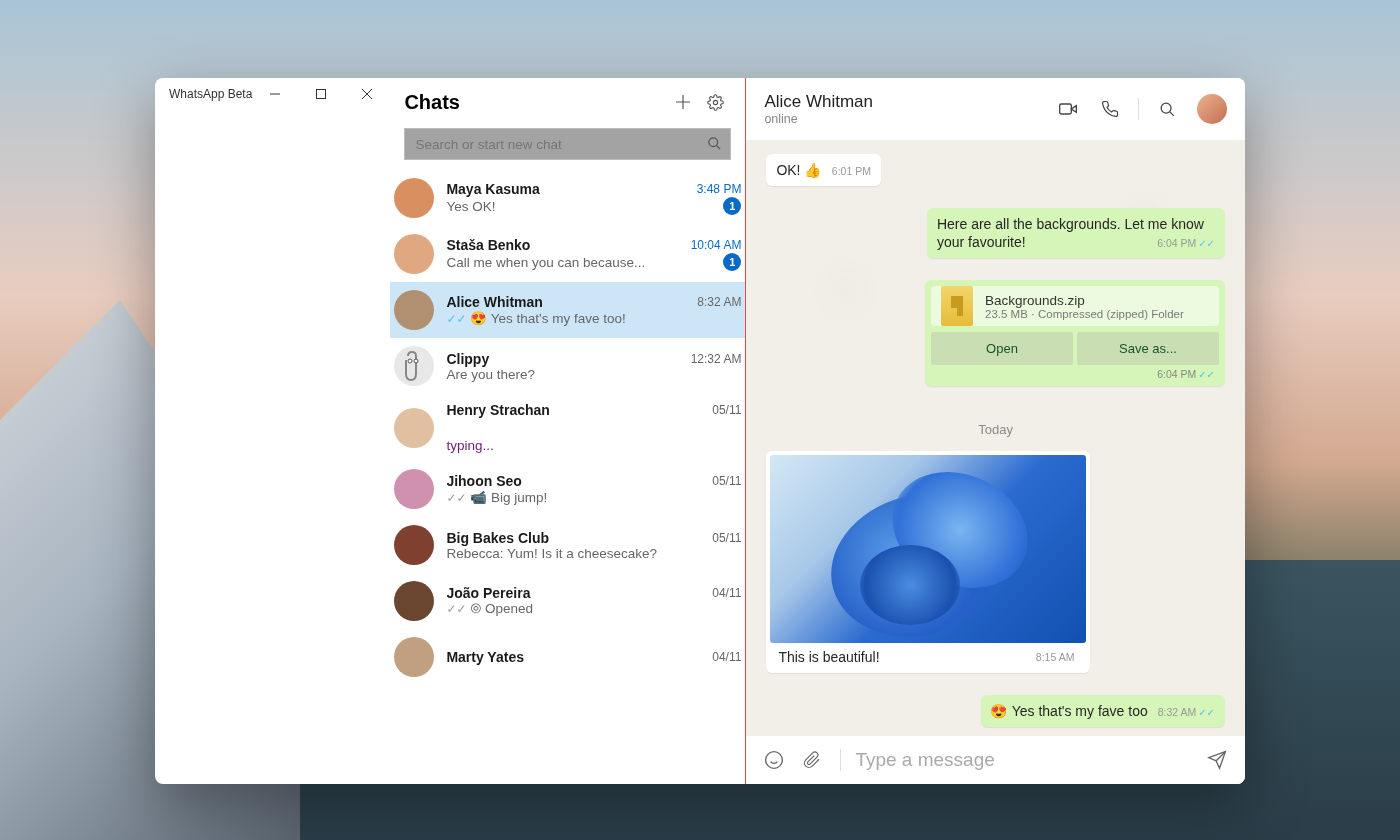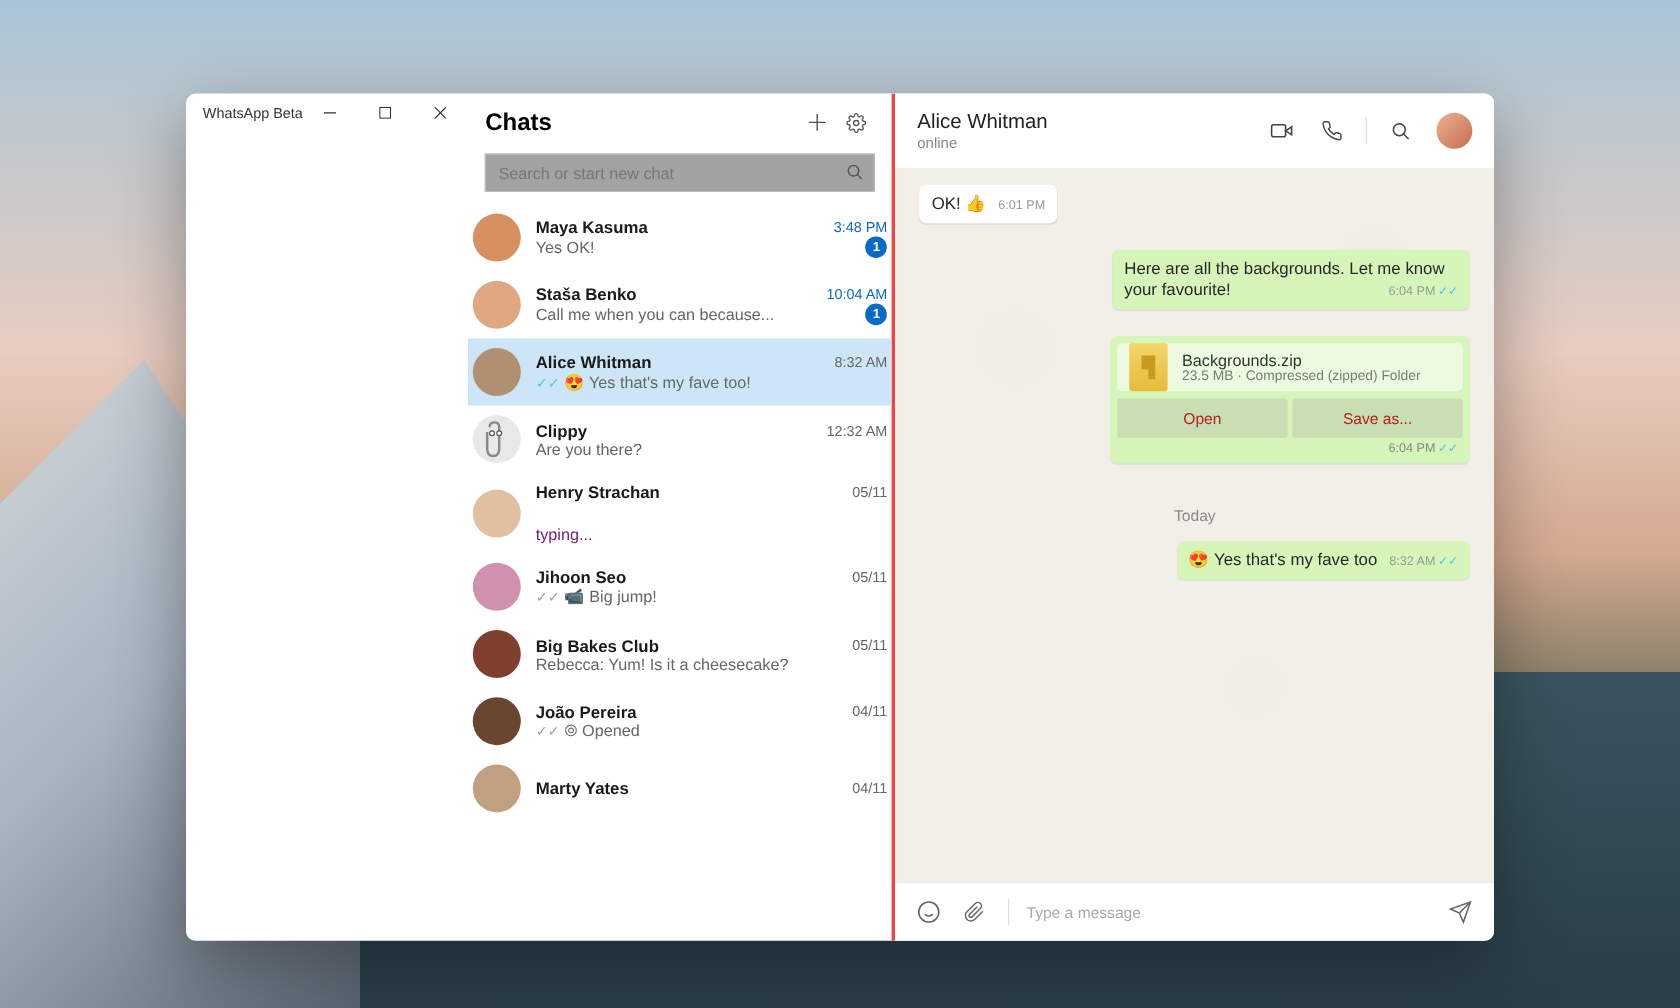--- a/index.html
+++ b/index.html
@@ -28,21 +28,21 @@
 .titlebar {
   height: 32px; display: flex; align-items: center;
   padding: 0 0 0 14px; font-size: 12px; color: #333;
 }
 .titlebar-spacer { flex: 1; }
 .tb-btn { width: 46px; height: 32px; display: flex; align-items: center; justify-content: center; cursor: pointer; }
 .tb-btn svg { width: 10px; height: 10px; }
 .main-area { flex: 1; display: flex; min-height: 0; }
 
 
-.sidebar { width: 356px; border-right: 3px solid #ef4444; display: flex; flex-direction: column; }
+.sidebar { width: 356px; border-right: 1px solid #ef4444; display: flex; flex-direction: column; }
 .sb-header { display: flex; align-items: center; padding: 8px 14px 10px 14px; }
 .sb-title { font-size: 20px; font-weight: 600; flex: 1; }
 .sb-icon-btn { width: 32px; height: 32px; display: flex; align-items: center; justify-content: center; cursor: pointer; color: #555; }
 .search-wrap { padding: 0 14px 10px; }
 .search-box { position: relative; border: 1px solid #bbb; height: 32px; display: flex; align-items: center; background: #a3a3a3; }
 .search-box input { flex: 1; border: none; outline: none; padding: 0 32px 0 10px; font-size: 13.5px; background: transparent; }
 .search-box .search-icon { position: absolute; right: 8px; top: 7px; color: #555; }
 .chat-list { flex: 1; overflow-y: auto; }
 .chat-item { display: flex; align-items: center; padding: 8px 4px; cursor: pointer; }
 .chat-item.selected { background: #cde6f7; }
@@ -93,35 +93,35 @@
 
 .date-divider { text-align: center; color: #8a8a8a; font-size: 13px; margin: 14px 0; clear: both; }
 
 .attachment-bubble { background: #d6f5b8; padding: 6px; border-radius: 6px; box-shadow: 0 1px 1px rgba(0,0,0,0.08); width: 300px; }
 .attach-header { display: flex; align-items: center; padding: 0 10px; background: rgba(255,255,255,0.55); border-radius: 4px; margin-bottom: 6px; }
 .file-icon { width: 32px; height: 40px; background: linear-gradient(180deg,#f3d56b,#e6bc3a); border-radius: 2px; margin-right: 12px; position: relative; }
 .file-icon::before { content:""; position:absolute; top:10px; left:10px; width:12px; height:20px; background:#c89a20; clip-path: polygon(0 0,100% 0,100% 100%,50% 100%,50% 60%,0 60%); }
 .file-name { font-size: 13.5px; color: #333; }
 .file-meta { font-size: 11.5px; color: #7a7a7a; }
 .attach-actions { display: flex; gap: 4px; }
-.attach-btn { flex: 1; background: rgba(180,180,170,0.35); border: none; padding: 9px 0; font-size: 13px; color: #b91c1c; cursor: pointer; border-radius: 2px; }
+.attach-btn { flex: 1; background: rgba(180,180,170,0.35); border: none; padding: 9px 0; font-size: 13px; color: #14532d; cursor: pointer; border-radius: 2px; }
 .attach-time { text-align: right; font-size: 10.5px; color: #888; padding: 3px 4px 0; }
 
 .image-bubble { background: #fff; padding: 4px 4px 6px 4px; border-radius: 6px; box-shadow: 0 1px 1px rgba(0,0,0,0.08); width: 324px; }
 .image-box { width: 316px; height: 188px; background: linear-gradient(135deg,#d4e8f5 0%,#a8c8e8 30%,#2b6bd0 55%,#1250b0 100%); border-radius: 3px; position: relative; overflow:hidden; }
 .bloom { position:absolute; background: radial-gradient(circle at 40% 40%, #5a9de8 0%, #2560c8 60%, transparent 80%); border-radius: 50%; }
 .b1{width:180px;height:140px;left:60px;top:40px;transform:rotate(-15deg);}
 .b2{width:140px;height:110px;left:120px;top:20px;background: radial-gradient(circle at 50% 50%, #7ab5f0 0%, #3070d8 70%, transparent 90%);transform:rotate(25deg);}
 .b3{width:100px;height:80px;left:90px;top:90px;background: radial-gradient(circle at 50% 50%, #4a8de0 0%, #1a50b0 70%, transparent 90%);}
 .image-caption { padding: 6px 8px 2px; font-size: 14px; color: #262626; }
 .image-time { float: right; font-size: 10.5px; color: #999; margin-top: 2px; margin-right: 4px; }
 
 .composer { height: 48px; background: #fff; display: flex; align-items: center; padding: 0 14px; gap: 10px; z-index:2; }
 .comp-icon { width: 28px; height: 28px; display:flex; align-items:center; justify-content:center; color:#666; cursor:pointer; }
-.comp-input { flex: 1; border: none; outline: none; font-size: 13px; color: #8b5cf6; }
+.comp-input { flex: 1; border: none; outline: none; font-size: 19px; color: #8b5cf6; }
 .comp-input::placeholder { color: #aaa; }
 .comp-divider { width:1px; height:22px; background:#ddd; margin:0 4px; }
 </style>
 </head>
 <body>
 
 <div class="wallpaper-lake"></div>
 <div class="wallpaper-left"></div>
 
 <div class="window">
@@ -355,20 +355,33 @@
               <button class="attach-btn">Open</button>
               <button class="attach-btn">Save as...</button>
             </div>
             <div class="attach-time"><span>6:04 PM</span><span class="bubble-tick">✓✓</span></div>
           </div>
         </div>
         <div class="clearfix"></div>
 
         <div class="date-divider">Today</div>
 
+        <div class="msg in" style="max-width:330px">
+          <div class="image-bubble">
+            <div class="image-box">
+              <div class="bloom b1"></div>
+                <div class="bloom b2"></div>
+                <div class="bloom b3"></div>
+            </div>
+            <div class="image-caption">
+              <span>This is beautiful!</span>
+              <span class="image-time">8:15 AM</span>
+            </div>
+          </div>
+        </div>
         <div class="clearfix"></div>
 
         <div class="msg out">
           <div class="bubble">
             <span class="bubble-text">😍 Yes that's my fave too</span>
             <span class="bubble-time"><span>8:32 AM</span><span class="bubble-tick">✓✓</span></span>
           </div>
         </div>
       </div>
 

